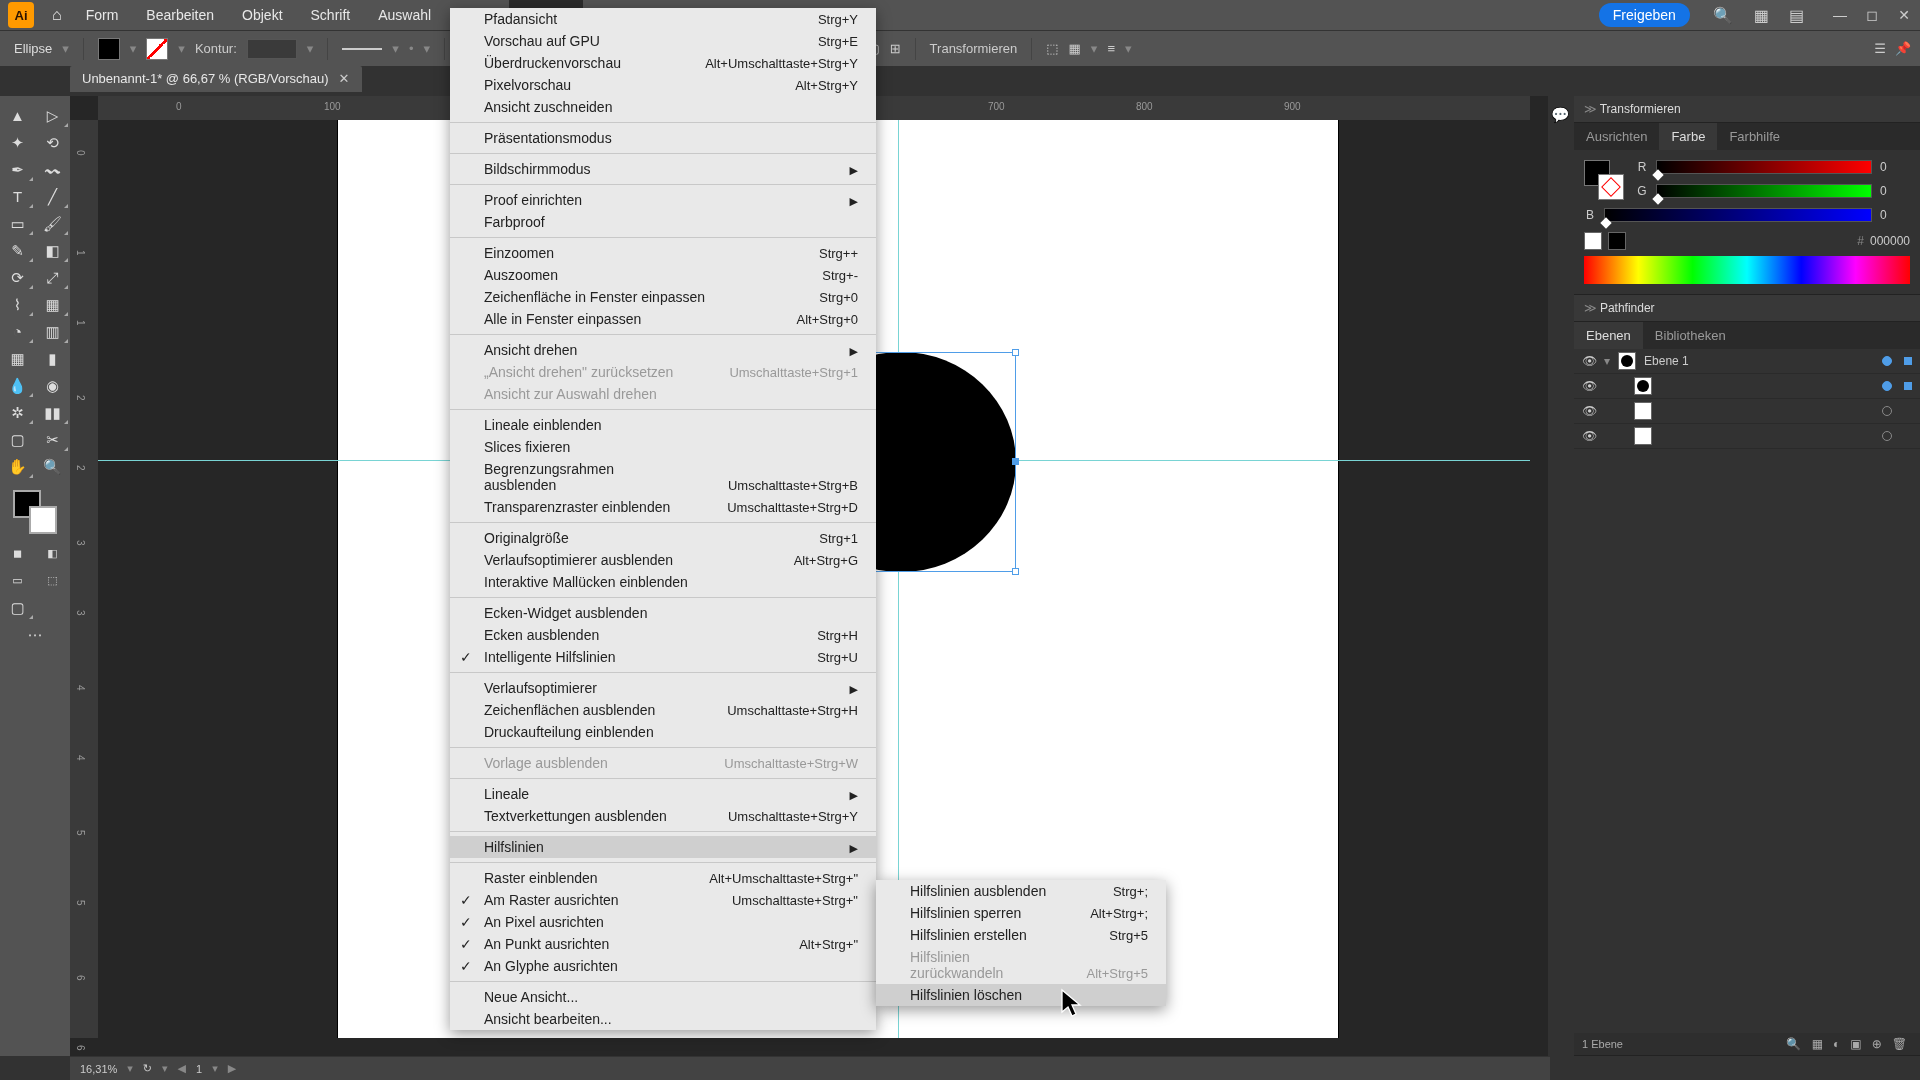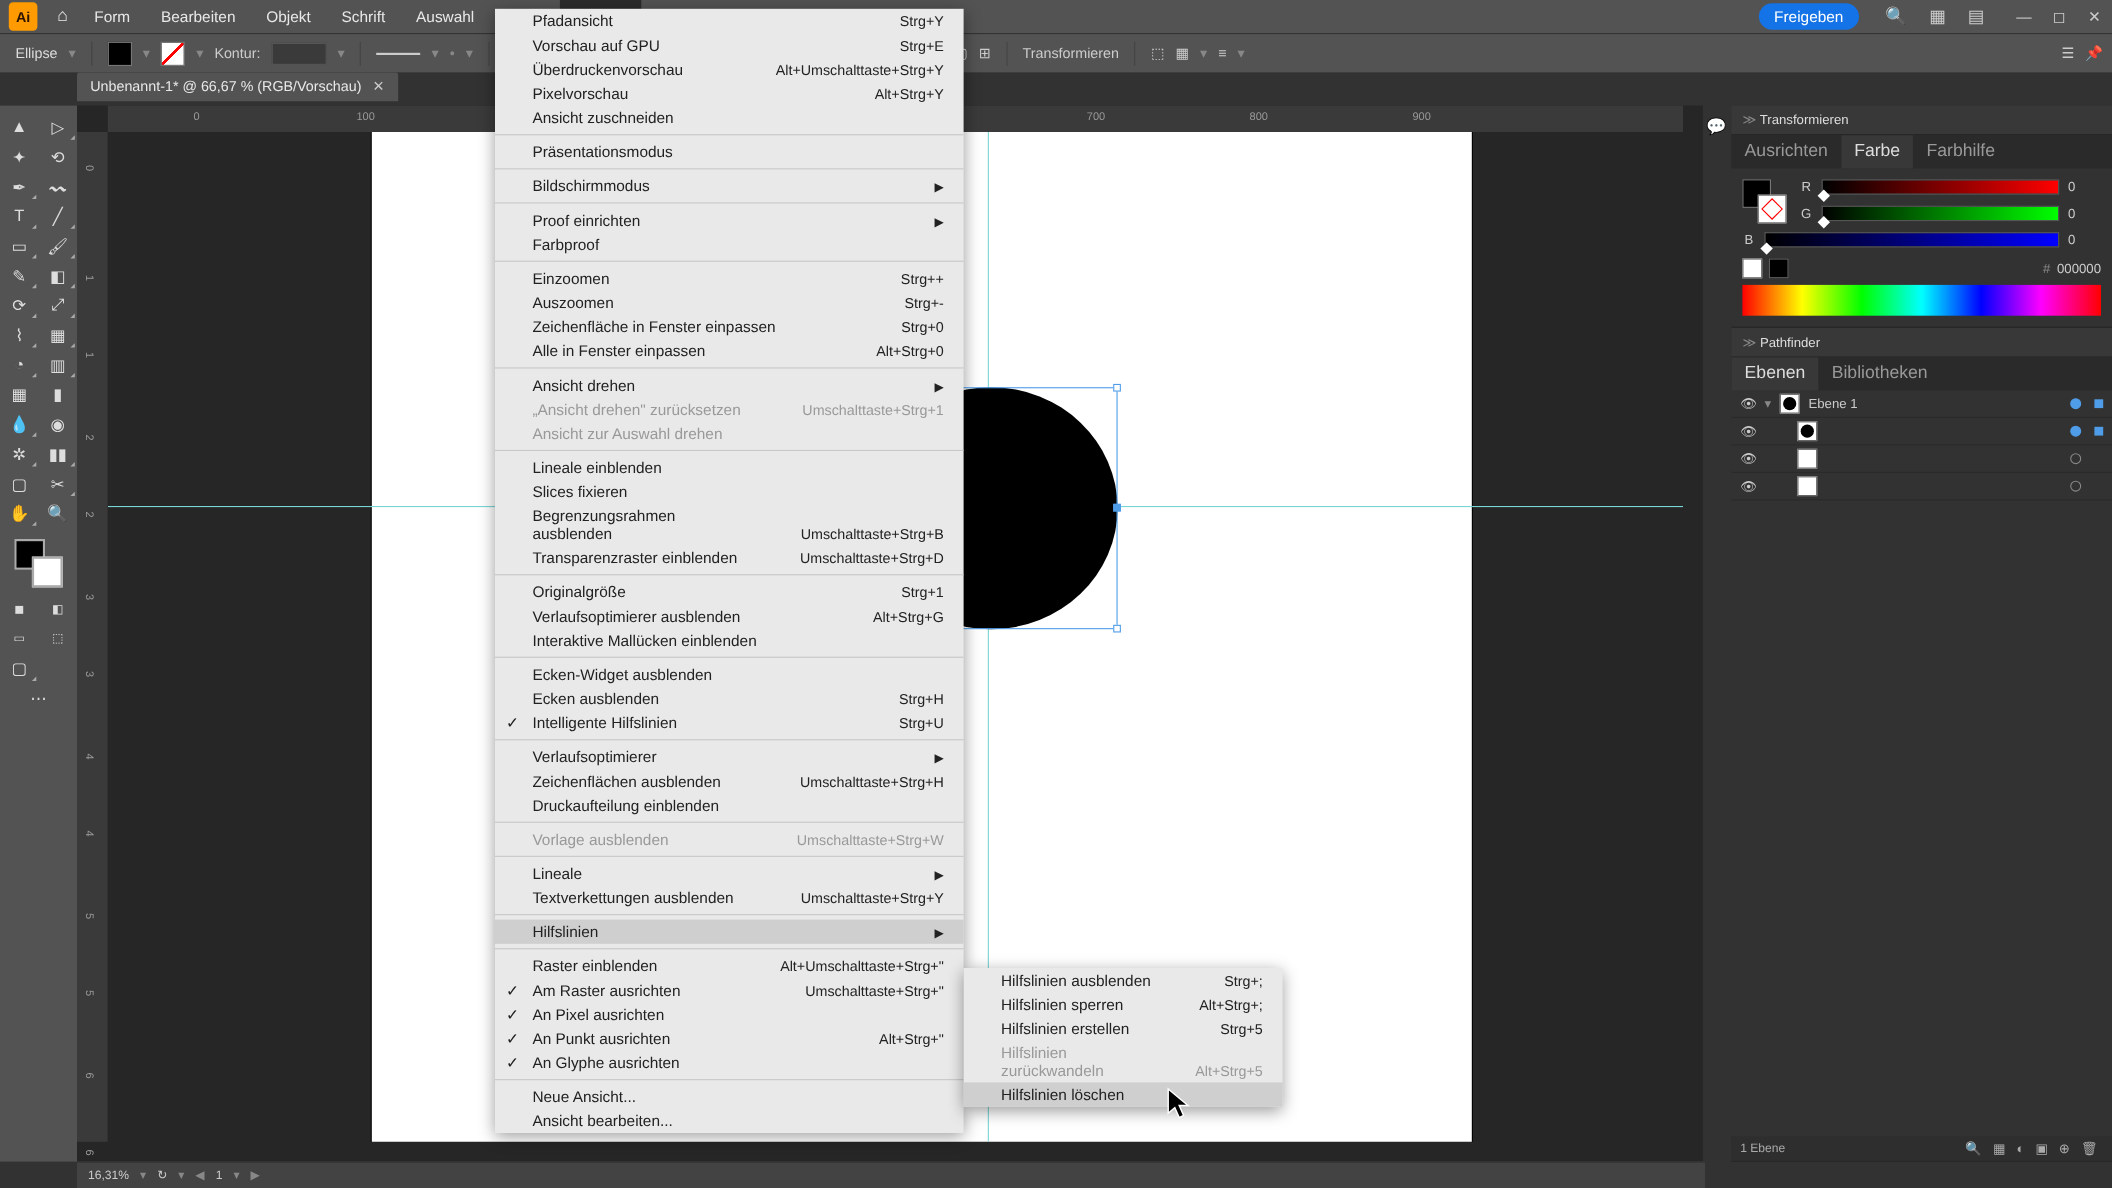--- a/index.html
+++ b/index.html
@@ -53,21 +53,21 @@
 .bbox { position: absolute; border: 1px solid #4f9de8; }
 .handle { position: absolute; width: 7px; height: 7px; background: #fff; border: 1px solid #4f9de8; }
 
 .right-dock { width: 26px; background: #323232; display: flex; flex-direction: column; align-items: center; gap: 14px; padding-top: 10px; color: #999; font-size: 15px; }
 
 
 .panels { width: 346px; background: #323232; display: flex; flex-direction: column; font-size: 12px; color: #ccc; }
 .panel { border-bottom: 1px solid #222; }
 .panel-title { background: #383838; padding: 6px 10px; font-size: 12px; color: #ddd; }
 .panel-tabs { display: flex; background: #2a2a2a; }
-.panel-tabs span { padding: 6px 12px; font-size: 16px; color: #999; }
+.panel-tabs span { padding: 6px 12px; font-size: 13px; color: #999; }
 .panel-tabs span.active { background: #383838; color: #ddd; }
 .panel-body { padding: 10px; }
 .color-sliders .row { display: flex; align-items: center; gap: 8px; margin-bottom: 10px; }
 .color-sliders .lab { width: 12px; text-align: center; }
 .color-sliders .track { flex: 1; height: 14px; border: 1px solid #555; position: relative; }
 .color-sliders .track.r { background: linear-gradient(90deg, #000, #f00); }
 .color-sliders .track.g { background: linear-gradient(90deg, #000, #0f0); }
 .color-sliders .track.b { background: linear-gradient(90deg, #000, #00f); }
 .color-sliders .thumb { position: absolute; left: -3px; top: 10px; width: 8px; height: 8px; background: #fff; transform: rotate(45deg); }
 .color-sliders .val { width: 30px; text-align: left; }

